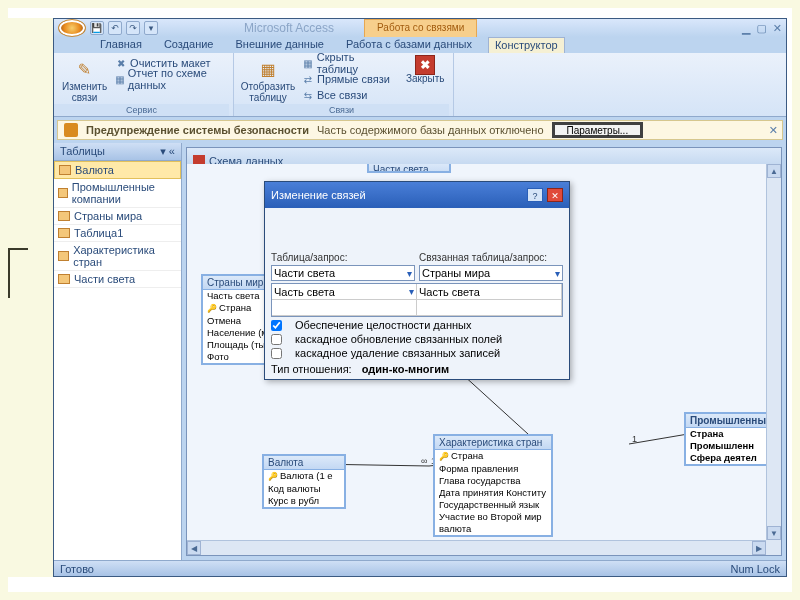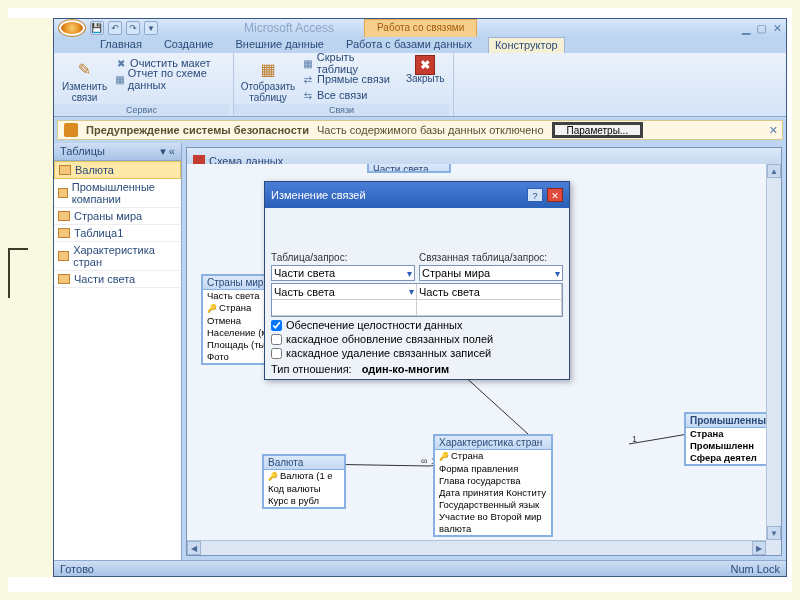--- a/index.html
+++ b/index.html
@@ -79,21 +79,21 @@
   .dbody { padding:4px 6px; display:flex; gap:6px;}
   .dleft { flex:1;margin-top:40px;}
   .drow { display:flex; gap:4px; margin-bottom:2px;}
   .dlabel { font-size:10px; color:#333; flex:1;}
   .dcombo { height:16px; flex:1; border:1px solid #7a94bb; background:#fff; font-size:10px; padding:0 2px; display:flex; align-items:center; justify-content:space-between;}
   .dcombo::after { content:"▾"; color:#2a5fb8;}
   .fieldgrid { border:1px solid #7a94bb; background:#fff; height:34px; display:flex;}
   .fieldgrid .col { flex:1; border-right:1px solid #ccc;}
   .fieldgrid .cell { height:16px; font-size:10px; padding:0 2px; border-bottom:1px solid #ccc; display:flex; align-items:center; justify-content:space-between;}
   .fieldgrid .cell.filled::after { content:"▾"; color:#2a5fb8;}
-  .chk { font-size:10px; margin:2px 0; display:flex; align-items:center; gap:4px;}
+  .chk { font-size:10px; margin:2px 0; display:flex; align-items:center; gap:13px;}
   .chk input { width:11px; height:11px;}
   .reltype { font-size:10px; margin-top:4px; display:flex; gap:10px;}
   .reltype .b { font-weight:bold;}
   .dright { display:flex; flex-direction:column; gap:3px; width:92px;}
   .dright button { height:18px; font-size:10px; border:1px solid #7a94bb; background:linear-gradient(#fff,#e1eaf6); cursor:pointer;}
   
   .status { height:16px; background:linear-gradient(#cfdff5,#a8c3e6); border-top:1px solid #8fa9cc; display:flex; align-items:center; font-size:10px; color:#2a4b7a; padding:0 6px;}
   .status .right { margin-left:auto;}
 </style>
 </head>

